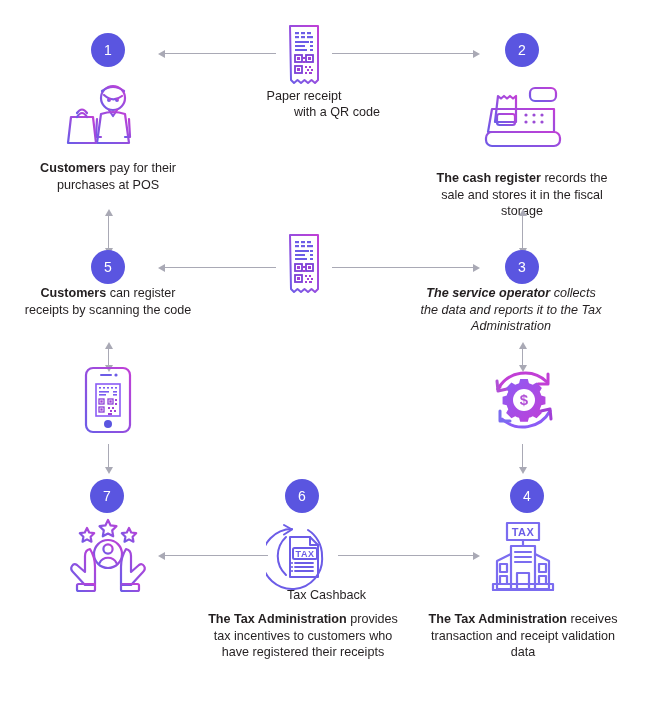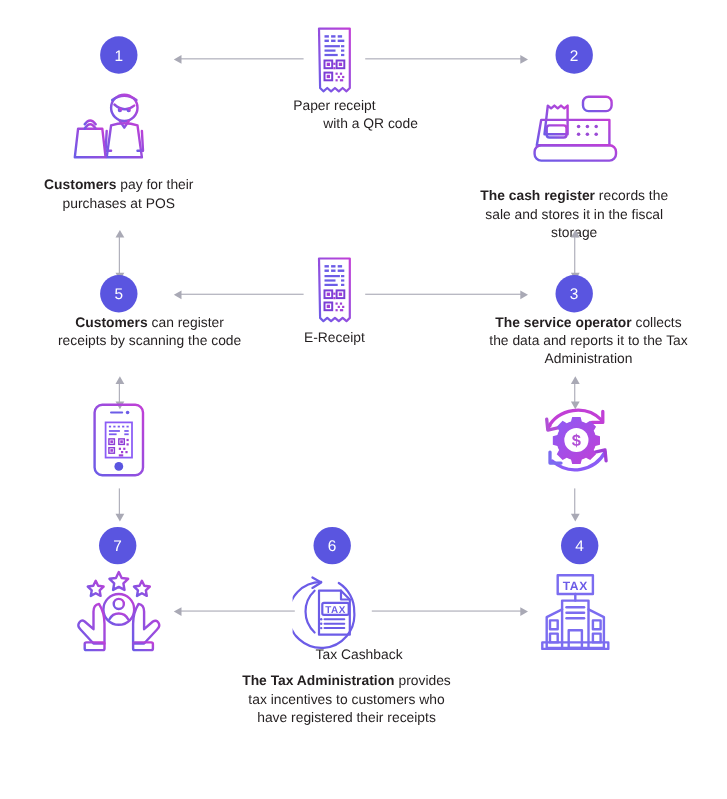--- a/index.html
+++ b/index.html
@@ -202,21 +202,21 @@
   </div>
 
   <div class="varrow" style="left:518px; top:209px; width:9px; height:46px;">
     <div class="aline" style="left:4px; top:6px; width:1.4px; height:34px;"></div>
     <div class="ahead up" style="left:0.5px; top:0;"></div>
     <div class="ahead down" style="left:0.5px; bottom:0;"></div>
   </div>
 
   <div class="badge" style="left:91px; top:250px;">5</div>
 
-  <div class="cap" style="left:18px; top:285px; width:180px;margin-left:28px;">
+  <div class="cap" style="left:18px; top:285px; width:180px;">
     <b>Customers</b><span> can register receipts by scanning the code</span>
   </div>
 
   <div class="icon" style="left:284px; top:233px;">
     <svg width="40" height="62" viewBox="0 0 40 62">
       <path d="M6 2 h28 v54 l-3 3 l-3.5 -3 l-3.5 3 l-3.5 -3 l-3.5 3 l-3.5 -3 l-3.5 3 l-3 -3 z" fill="none" stroke="url(#gvm)" stroke-width="2" stroke-linejoin="round"></path>
       <g fill="#6c5ce7">
         <rect x="11" y="8" width="4" height="2.2"></rect>
           <rect x="17" y="8" width="4" height="2.2"></rect>
         <rect x="23" y="8" width="4" height="2.2"></rect>
@@ -244,35 +244,34 @@
         <rect x="23" y="45" width="2" height="2"></rect>
         <rect x="27" y="45" width="2" height="2"></rect>
         <rect x="21" y="48" width="2" height="2"></rect>
         <rect x="25" y="48" width="3" height="2"></rect>
         <rect x="19" y="33" width="2" height="2"></rect>
         <rect x="19" y="37" width="2" height="2"></rect>
       </g>
     </svg>
   </div>
 
-  <div class="lbl" style="left:240px; top:299px; width:128px;">E-Receipt</div>
 
   <div class="harrow" style="left:158px; top:263px; width:118px; height:9px;">
     <div class="aline" style="left:6px; top:4px; width:112px; height:1.4px;"></div>
     <div class="ahead left" style="left:0; top:0.5px;"></div>
   </div>
 
   <div class="harrow" style="left:332px; top:263px; width:148px; height:9px;">
     <div class="aline" style="left:0; top:4px; width:142px; height:1.4px;"></div>
     <div class="ahead right" style="right:0; top:0.5px;"></div>
   </div>
 
   <div class="badge" style="left:505px; top:250px;">3</div>
 
-  <div class="cap" style="left:440px; top:285px; width:190px;">
+  <div class="cap" style="left:416px; top:285px; width:190px;font-style:italic;">
     <b>The service operator</b><span> collects the data and reports it to the Tax Administration</span>
   </div>
 
   <div class="varrow" style="left:104px; top:342px; width:9px; height:30px;">
     <div class="aline" style="left:4px; top:6px; width:1.4px; height:18px;"></div>
     <div class="ahead up" style="left:0.5px; top:0;"></div>
     <div class="ahead down" style="left:0.5px; bottom:0;"></div>
   </div>
 
   <div class="varrow" style="left:518px; top:342px; width:9px; height:30px;">
@@ -396,21 +395,21 @@
         <circle cx="26" cy="46" r="1.1"></circle>
         <circle cx="26" cy="50" r="1.1"></circle>
       </g>
       <rect x="27" y="27" width="24" height="11" rx="1.5" fill="none" stroke="#6c5ce7" stroke-width="2"></rect>
       <text x="39" y="36" text-anchor="middle" font-family="'Liberation Sans',sans-serif" font-size="9" font-weight="700" fill="#6c5ce7" letter-spacing="0.5">TAX</text>
     </svg>
   </div>
 
   <div class="lbl" style="left:236px; top:587px; width:130px;text-align:right;">Tax Cashback</div>
 
-  <div class="cap" style="left:206px; top:611px; width:194px;margin-left:12px;">
+  <div class="cap" style="left:206px; top:611px; width:194px;">
     <b>The Tax Administration</b><span> provides tax incentives to customers who have registered their receipts</span>
   </div>
 
   <div class="badge" style="left:510px; top:479px;">4</div>
 
   <div class="icon" style="left:487px; top:521px;">
     <svg width="72" height="70" viewBox="0 0 72 70">
       <g fill="none" stroke="#7b6cf0" stroke-width="2.2" stroke-linejoin="round" stroke-linecap="round">
 
         <rect x="20" y="2" width="32" height="17"></rect>
@@ -431,20 +430,23 @@
 
         <rect x="13" y="43" width="7" height="8"></rect>
         <rect x="13" y="55" width="7" height="8"></rect>
         <rect x="52" y="43" width="7" height="8"></rect>
         <rect x="52" y="55" width="7" height="8"></rect>
       </g>
       <text x="36" y="15" text-anchor="middle" font-family="'Liberation Sans',sans-serif" font-size="11" font-weight="700" fill="#6c5ce7" letter-spacing="0.5">TAX</text>
     </svg>
   </div>
 
+  <div class="cap" style="left:428px; top:611px; width:190px;">
+    <b>The Tax Administration</b><span> receives  transaction and receipt validation data</span>
+  </div>
 
   <div class="harrow" style="left:158px; top:551px; width:110px; height:9px;">
     <div class="aline" style="left:6px; top:4px; width:104px; height:1.4px;"></div>
     <div class="ahead left" style="left:0; top:0.5px;"></div>
   </div>
 
   <div class="harrow" style="left:338px; top:551px; width:142px; height:9px;">
     <div class="aline" style="left:0; top:4px; width:136px; height:1.4px;"></div>
     <div class="ahead right" style="right:0; top:0.5px;"></div>
   </div>

